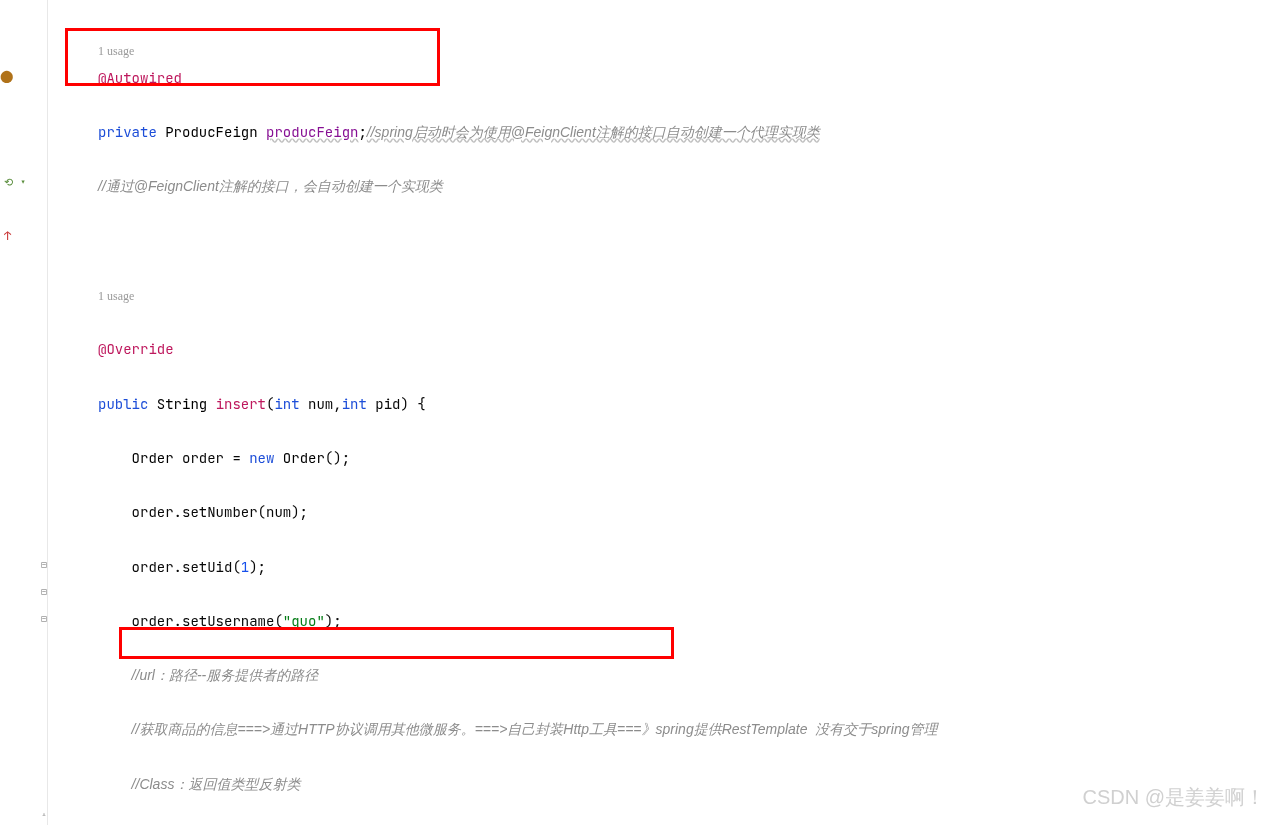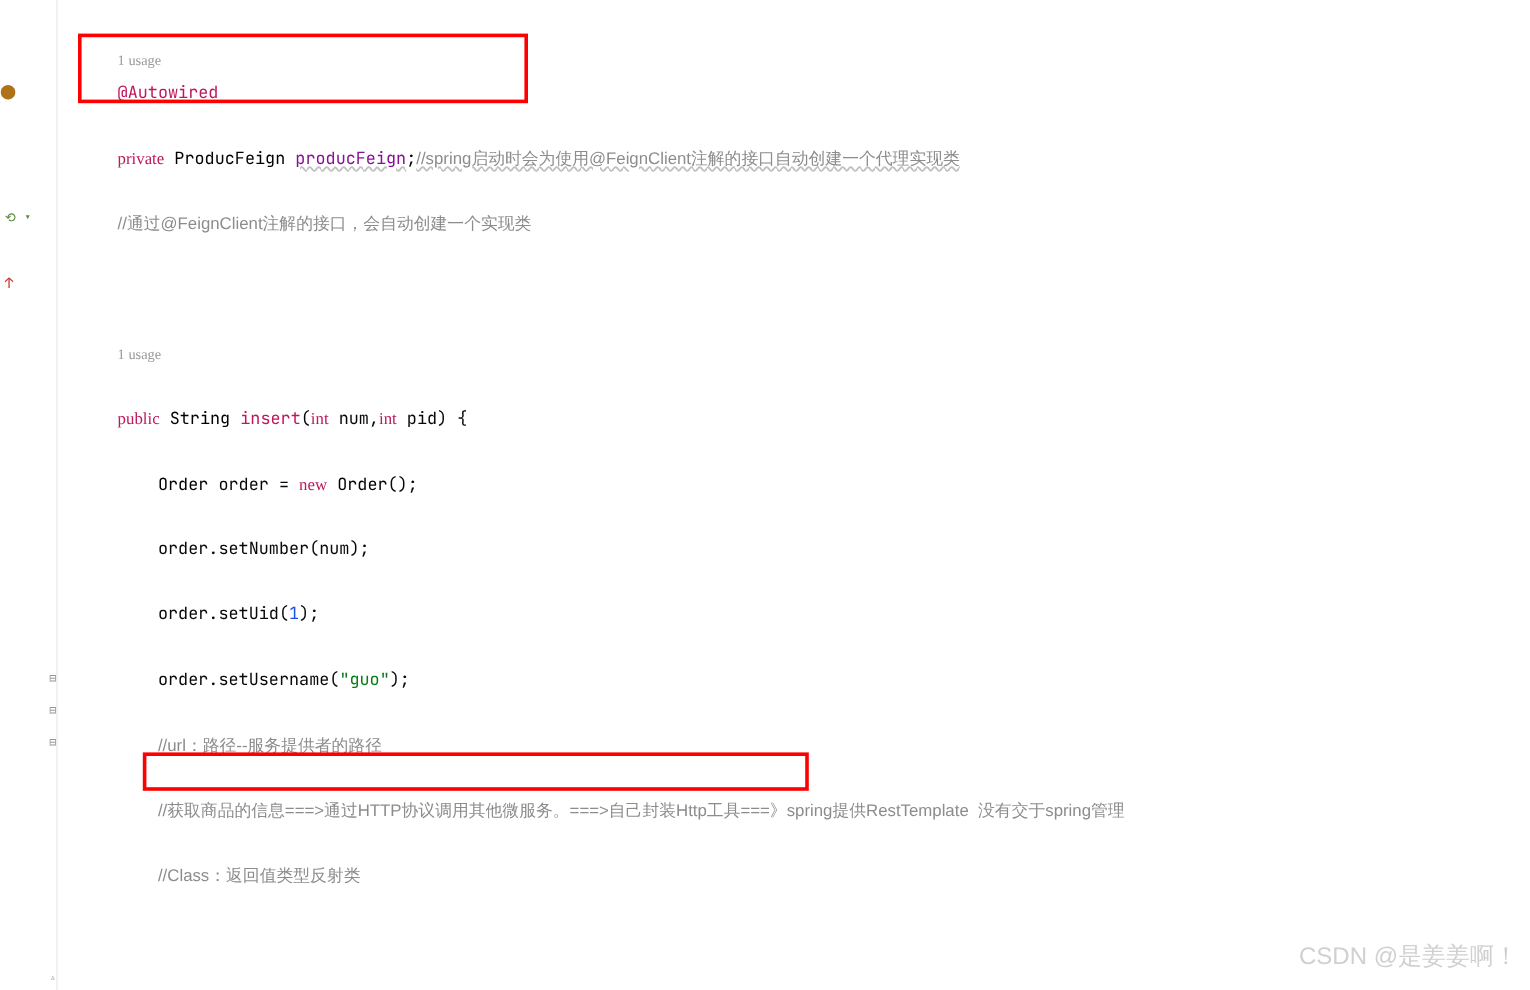--- a/index.html
+++ b/index.html
@@ -41,27 +41,27 @@
     .usage {
       color: #999999;
       font-size: 12px;
       font-style: normal;
       padding-left: 38px;
       height: 22px;
       line-height: 22px;
       font-family: Liberation Serif, serif;
     }
     .annotation { color: #be185d; }
-    .keyword { color: #be185d; font-family: Liberation Serif, serif; }
+    .keyword { color: #1d4ed8; }
     .type { color: #000000; }
     .field { color: #871094; }
     .method-def { color: #be185d; }
     .string { color: #067D17; }
     .number { color: #1750EB; }
-    .comment { color: #8C8C8C; }
+    .comment { color: #8C8C8C; font-style: italic; }
     .underline-wavy {
       text-decoration: underline;
       text-decoration-style: wavy;
       text-decoration-color: #c0c0c0;
     }
     .red-box {
       position: absolute;
       border: 3px solid #ff0000;
       pointer-events: none;
     }
@@ -122,20 +122,21 @@
 </div>
 
 <div class="editor">
 <span class="usage">1 usage</span>
 <span class="line"><span class="annotation">@Autowired</span></span>
 <span class="line"><span class="keyword">private</span> <span class="type">ProducFeign</span> <span class="field underline-wavy">producFeign</span><span>;</span><span class="comment chinese-comment underline-wavy">//spring启动时会为使用@FeignClient注解的接口自动创建一个代理实现类</span></span>
 <span class="line"><span class="comment chinese-comment">//通过@FeignClient注解的接口，会自动创建一个实现类</span></span>
 <span class="line"> </span>
 <span class="usage">1 usage</span>
 <span class="usage"> </span>
+<span class="line"><span class="annotation">@Override</span></span>
 <span class="line"><span class="keyword">public</span> <span class="type">String</span> <span class="method-def">insert</span>(<span class="keyword">int</span> <span>num</span>,<span class="keyword">int</span> <span>pid</span>) {</span>
 <span class="line">    <span class="type">Order</span> <span>order</span> = <span class="keyword">new</span> <span class="type">Order</span>();</span>
 <span class="line">    <span>order</span><span>.setNumber(num);</span></span>
 <span class="line">    <span>order</span><span>.setUid(</span><span class="number">1</span>);</span>
 <span class="line">    <span>order</span><span>.setUsername(</span><span class="string">"guo"</span>);</span>
 <span class="line">    <span class="comment chinese-comment">//url：路径--服务提供者的路径</span></span>
 <span class="line">    <span class="comment chinese-comment">//获取商品的信息===&gt;通过HTTP协议调用其他微服务。===&gt;自己封装Http工具===》spring提供RestTemplate  没有交于spring管理</span></span>
 <span class="line">    <span class="comment chinese-comment">//Class：返回值类型反射类</span></span>
 
 

